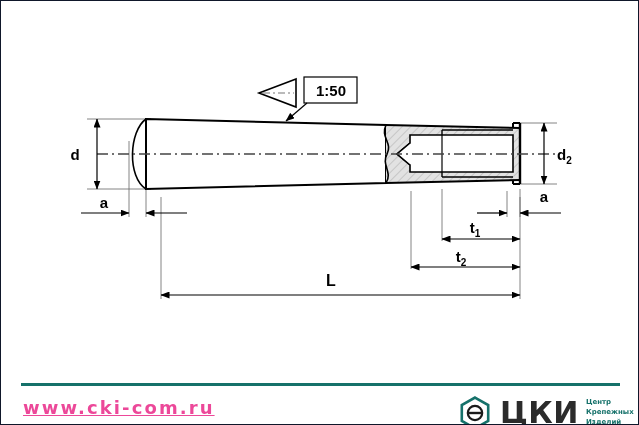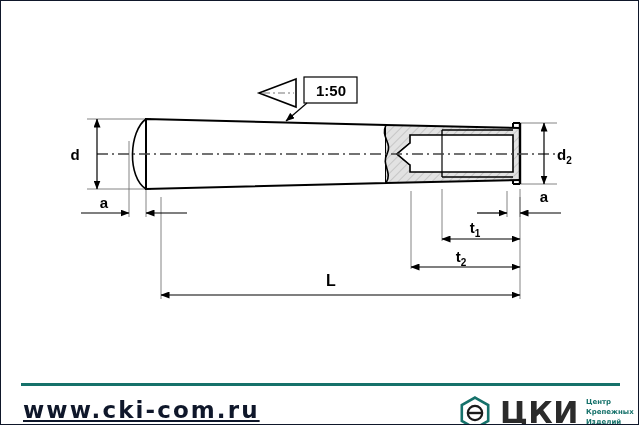--- a/index.html
+++ b/index.html
@@ -38,24 +38,24 @@
     top: 22px;
     width: 599px;
     height: 3px;
     background: #15716a;
   }
   .site-url {
     position: absolute;
     left: 22px;
     top: 36px;
     font-family: "DejaVu Sans", sans-serif;
-    font-size: 23px;
+    font-size: 18px;
     font-weight: bold;
     letter-spacing: 2.1px;
-    color: #0f172a;
+    color: #ec4899;
     white-space: nowrap;
   }
   .brand {
     position: absolute;
     left: 458px;
     top: 33px;
     display: flex;
     align-items: center;
     height: 38px;
   }

